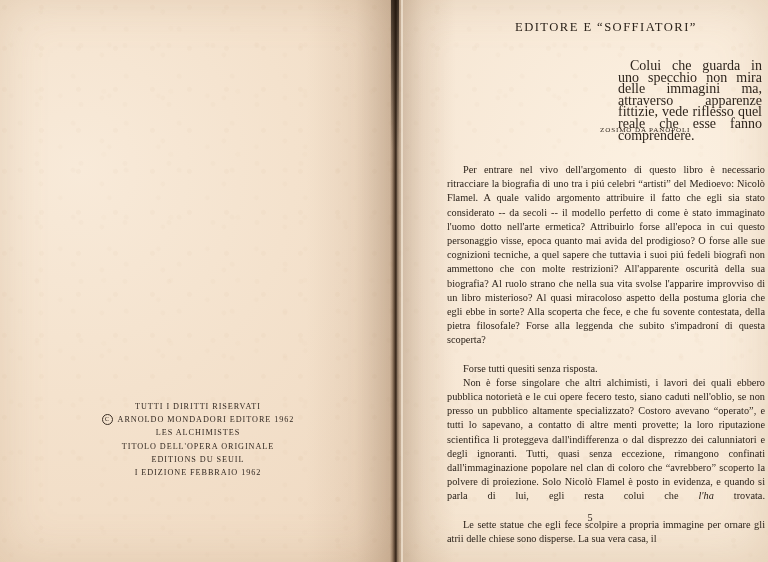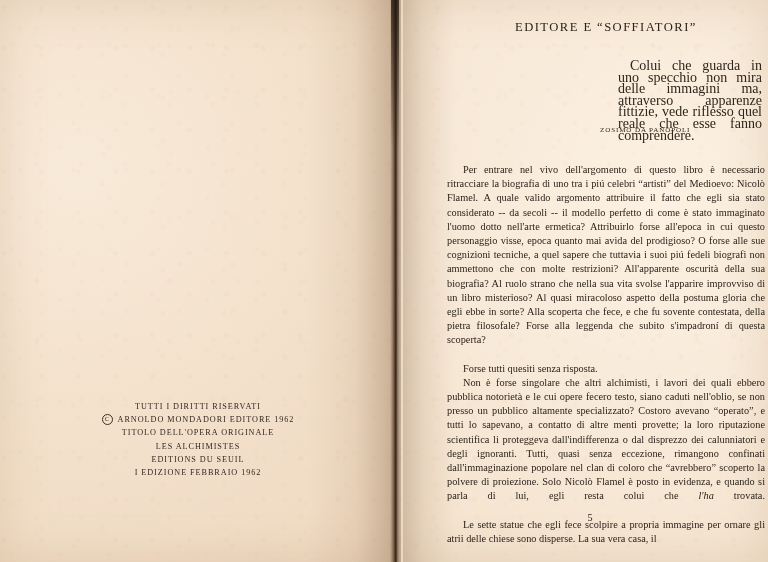--- a/index.html
+++ b/index.html
@@ -233,22 +233,22 @@
     <div class="grain"></div>
     <div class="edge-vignette"></div>
     <div class="gutter-shade-left"></div>
   </div>
 
   <div class="copyright-block">
     <div class="cr-line">TUTTI I DIRITTI RISERVATI</div>
     <div class="cr-line cr-copy-line">
       <span class="copy-mark">C</span><span>ARNOLDO MONDADORI EDITORE 1962</span>
     </div>
+    <div class="cr-line">LES ALCHIMISTES</div>
     <div class="cr-line">TITOLO DELL'OPERA ORIGINALE</div>
-    <div class="cr-line">LES ALCHIMISTES</div>
     <div class="cr-line">EDITIONS DU SEUIL</div>
     <div class="cr-line">I EDIZIONE FEBBRAIO 1962</div>
   </div>
 
   <div class="page page-right">
     <div class="grain"></div>
     <div class="edge-vignette"></div>
     <div class="gutter-shade-right"></div>
   </div>
 

